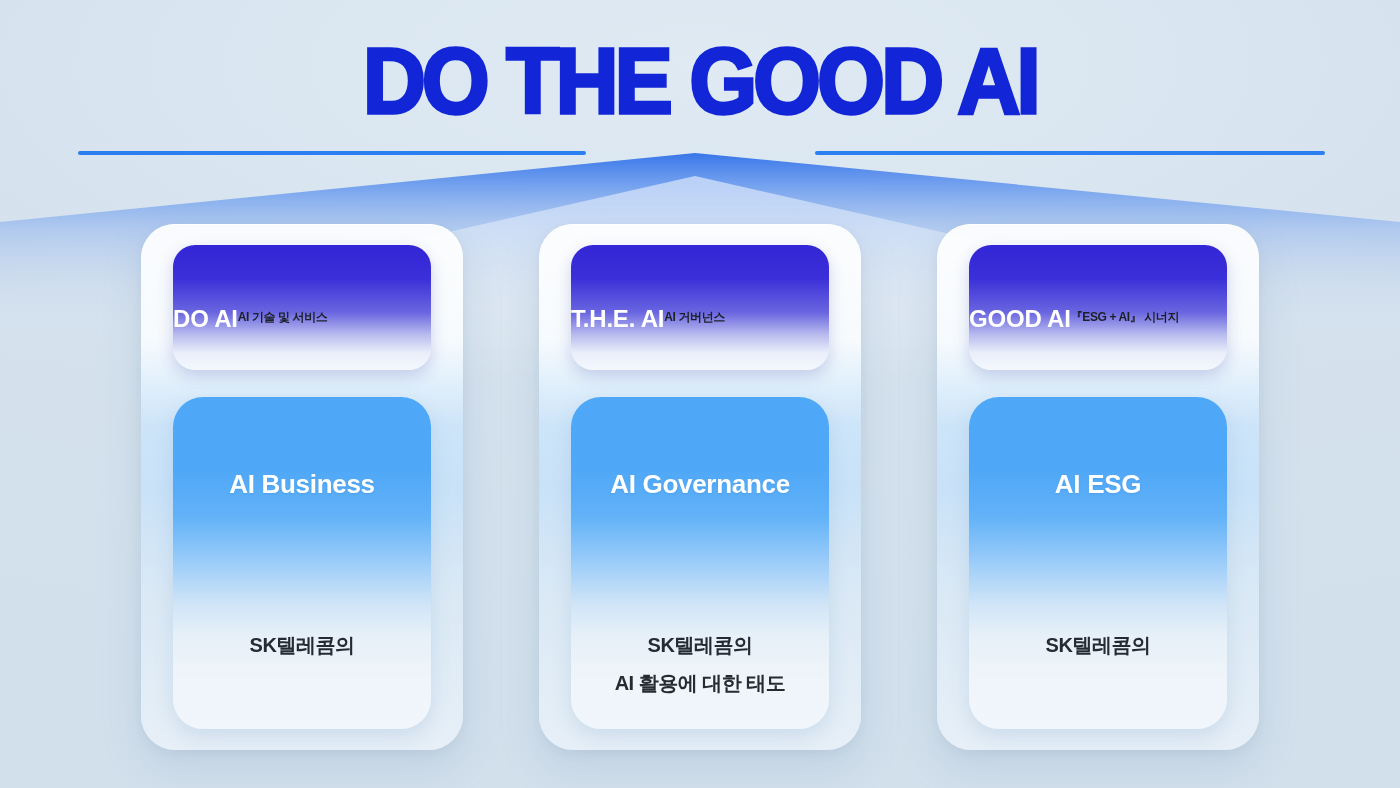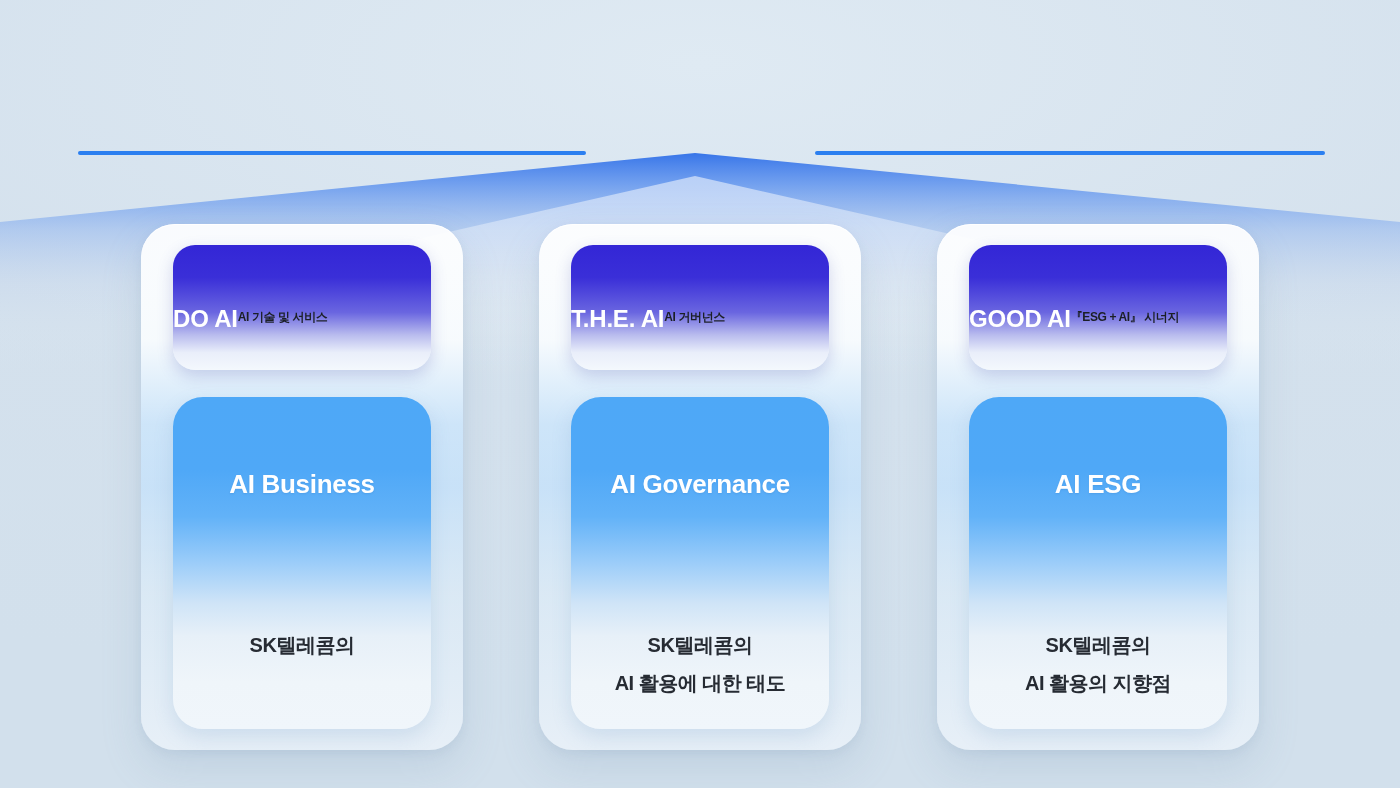--- a/index.html
+++ b/index.html
@@ -201,20 +201,23 @@
     line-height: 38px;
     white-space: nowrap;
   }
   .body-desc .ln { display: block; }
 </style>
 </head>
 <body>
 
 <div class="stage">
 
+  <div class="title-wrap">
+    <div class="title">DO THE GOOD AI</div>
+  </div>
 
   <div class="rule left"></div>
   <div class="rule right"></div>
 
   <svg class="beam" viewBox="0 0 1400 230" preserveAspectRatio="none">
     <defs>
       <linearGradient id="beamGrad" x1="0" y1="0" x2="0" y2="1">
         <stop offset="0%" stop-color="#2f6fe8" stop-opacity="0.95"></stop>
         <stop offset="14%" stop-color="#4b86ee" stop-opacity="0.72"></stop>
         <stop offset="34%" stop-color="#7fa9ef" stop-opacity="0.42"></stop>
@@ -265,19 +268,18 @@
 
     <div class="card">
       <div class="pill">
         <div class="pill-title">GOOD AI</div>
         <div class="pill-sub">『ESG + AI』 시너지</div>
       </div>
       <div class="body-card">
         <div class="body-title">AI ESG</div>
         <div class="body-desc">
           <span class="ln">SK텔레콤의</span>
-          <span class="ln">AI 활용의 지향점</span>
         </div>
       </div>
     </div>
 
   </div>
 </div>
 
 </body></html>

